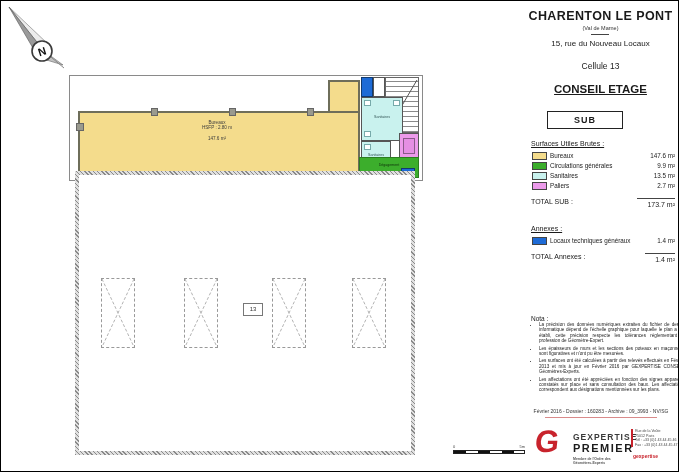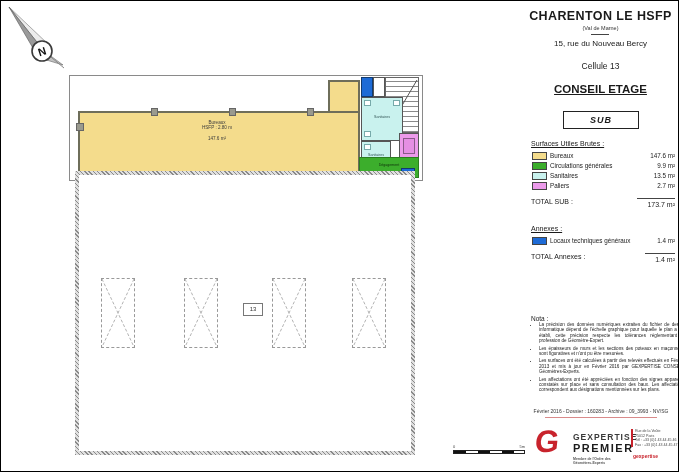--- a/index.html
+++ b/index.html
@@ -11,22 +11,22 @@
   .abs{position:absolute;}
   .ctr{text-align:center;}
   .city{left:522px;top:8px;width:155px;font-size:12.5px;font-weight:bold;letter-spacing:.4px;}
   .dept{left:522px;top:24px;width:155px;font-size:5.5px;color:#333;}
   .tinyrule{left:590px;top:33px;width:18px;border-top:1px solid #444;}
   .addr{left:522px;top:38px;width:155px;font-size:8px;}
   .cellule{left:522px;top:60px;width:155px;font-size:8.5px;}
   .cellule span{}
   .etage{left:522px;top:82px;width:155px;font-size:11.5px;font-weight:bold;}
   .etage span{text-decoration:underline;}
-  .subbox{left:562px;top:110px;width:74px;height:16px;border:1.5px solid #222;
-          font-size:9px;font-weight:bold;line-height:16px;letter-spacing:1px;font-style:italic;}
+  .subbox{left:546px;top:110px;width:74px;height:16px;border:1.5px solid #222;
+          font-size:9px;font-weight:bold;line-height:16px;letter-spacing:1px;}
   .sechead{left:530px;top:139px;font-size:7px;text-decoration:underline;}
   .legrow{left:530px;width:144px;height:9px;font-size:6.3px;}
   .legrow .sw{position:absolute;left:1px;top:0;width:13px;height:6px;border:1px solid #444;}
   .legrow .lb{position:absolute;left:19px;top:0;}
   .legrow .vl{position:absolute;right:0;top:0;}
   .totrow{left:530px;width:144px;font-size:7px;}
   .totrow .lb{position:absolute;left:0;top:3px;}
   .totrow .vl{position:absolute;right:0;top:3px;border-top:1px solid #444;padding:2px 0 0 10px;}
   .notahead{left:530px;top:314px;font-size:6.5px;}
   .notalist{left:530px;top:321px;width:146px;margin:0;padding-left:8px;}
@@ -160,24 +160,24 @@
   </div>
 
   <div class="abs celltag ctr">13</div>
 
   <div class="abs scale">
     <span class="lbl" style="left:0;">0</span>
     <span class="lbl" style="right:0;">5m</span>
     <div class="bar"></div>
   </div>
 
-  <div class="abs city ctr">CHARENTON LE HSFP</div>
+  <div class="abs city ctr">CHARENTON LE PONT</div>
   <div class="abs dept ctr">(Val de Marne)</div>
   <div class="abs tinyrule"></div>
-  <div class="abs addr ctr">15, rue du Nouveau Bercy</div>
+  <div class="abs addr ctr">15, rue du Nouveau Locaux</div>
   <div class="abs cellule ctr"><span>Cellule 13</span></div>
   <div class="abs etage ctr"><span>CONSEIL ETAGE</span></div>
   <div class="abs subbox ctr">SUB</div>
 
   <div class="abs sechead">Surfaces Utiles Brutes :</div>
 
   <div class="abs legrow" style="top:151px;">
     <span class="sw" style="background: rgb(244, 220, 140);"></span>
     <span class="lb">Bureaux</span>
     <span class="vl">147.6 m²</span>

